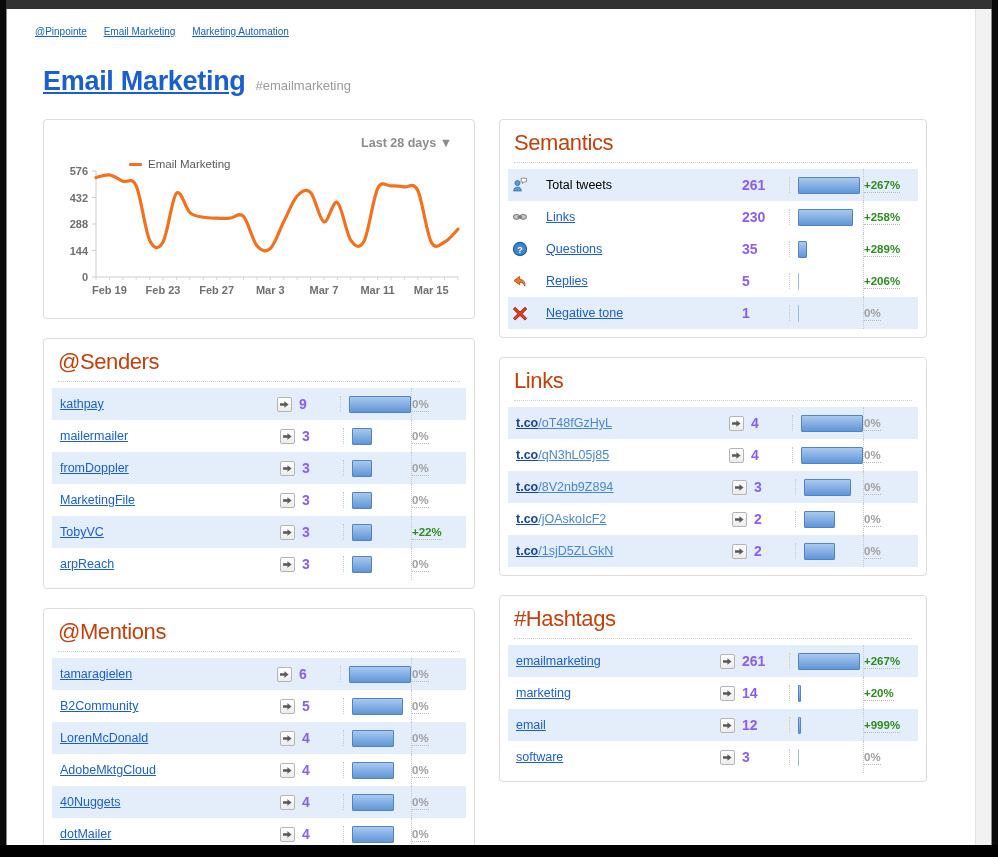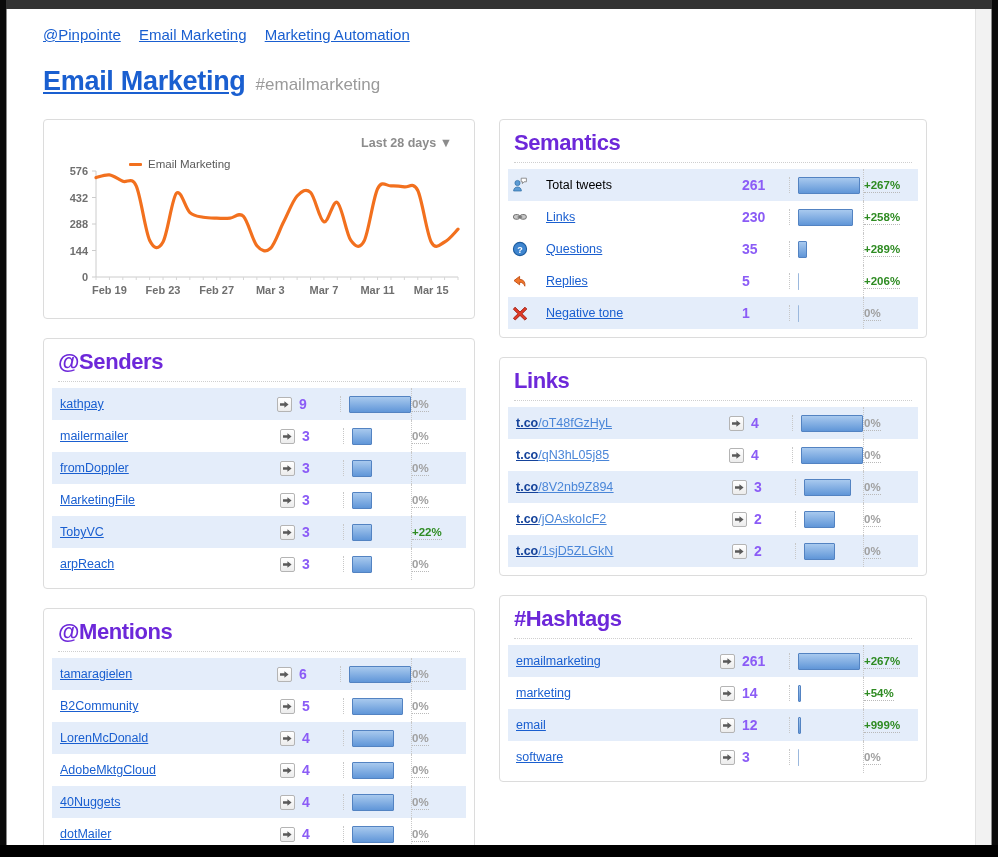--- a/index.html
+++ b/index.html
@@ -54,54 +54,54 @@
     background: #bfe38a; border: 1px solid #79a846;
   }
 
   .page {
     position: absolute; left: 0; top: 0; width: 962px; height: 836px;
     background: #fff;
   }
 
   
   .breadcrumb {
-    position: absolute; left: 36px; top: 17px;
-    font-size: 15px;
+    position: absolute; left: 28px; top: 17px;
+    font-size: 10px;
   }
   .breadcrumb a {
     color: #1a5fd0; text-decoration: underline;
     margin-right: 14px; white-space: nowrap;
   }
 
   
   .title-row {
     position: absolute; left: 36px; top: 57px;
     display: flex; align-items: baseline;
   }
   .page-title {
     font-size: 27px; font-weight: bold; color: #1a5fd0;
     text-decoration: underline; letter-spacing: -0.3px;
   }
   .page-subtitle {
-    margin-left: 10px; font-size: 17px; color: #9a9a9a;
+    margin-left: 10px; font-size: 13px; color: #9a9a9a;
   }
 
   
   .col-left  { position: absolute; left: 36px; top: 110px; width: 432px; }
   .col-right { position: absolute; left: 492px; top: 110px; width: 428px; }
 
   .panel {
     border: 1px solid #dcdcdc;
     border-radius: 4px;
     background: #fff;
     margin-bottom: 19px;
     padding: 0;
   }
   .panel-head {
-    font-size: 22px; font-weight: bold; color: #6d28d9;
+    font-size: 22px; font-weight: normal; color: #c2410c;
     padding: 10px 14px 6px 14px;
     letter-spacing: -0.4px;
   }
   .panel-rule {
     border-bottom: 1px dotted #cfcfcf;
     margin: 0 14px 6px 14px;
   }
 
   
   .chart-panel { padding: 8px 10px 8px 10px; position: relative; height: 200px; }
@@ -655,21 +655,21 @@
                   <span class="go-btn">
                     <svg width="9" height="9" viewBox="0 0 9 9">
                       <path d="M0 3.3h4.4V1.3L8.6 4.5 4.4 7.7V5.7H0z" fill="#5a5a5a"></path>
                     </svg>
                   </span>
                 </div>
                 <div class="cell-value">14</div>
                 <div class="cell-bar">
                   <div class="bar" style="width:3px"></div>
                 </div>
-                <div class="cell-pct pct-up"><span>+54%</span></div>
+                <div class="cell-pct pct-up"><span>+20%</span></div>
               </div>
               <div class="row alt">
                 <div class="cell-label"><a href="#">email</a></div>
                 <div class="cell-go">
                   <span class="go-btn">
                     <svg width="9" height="9" viewBox="0 0 9 9">
                       <path d="M0 3.3h4.4V1.3L8.6 4.5 4.4 7.7V5.7H0z" fill="#5a5a5a"></path>
                     </svg>
                   </span>
                 </div>

